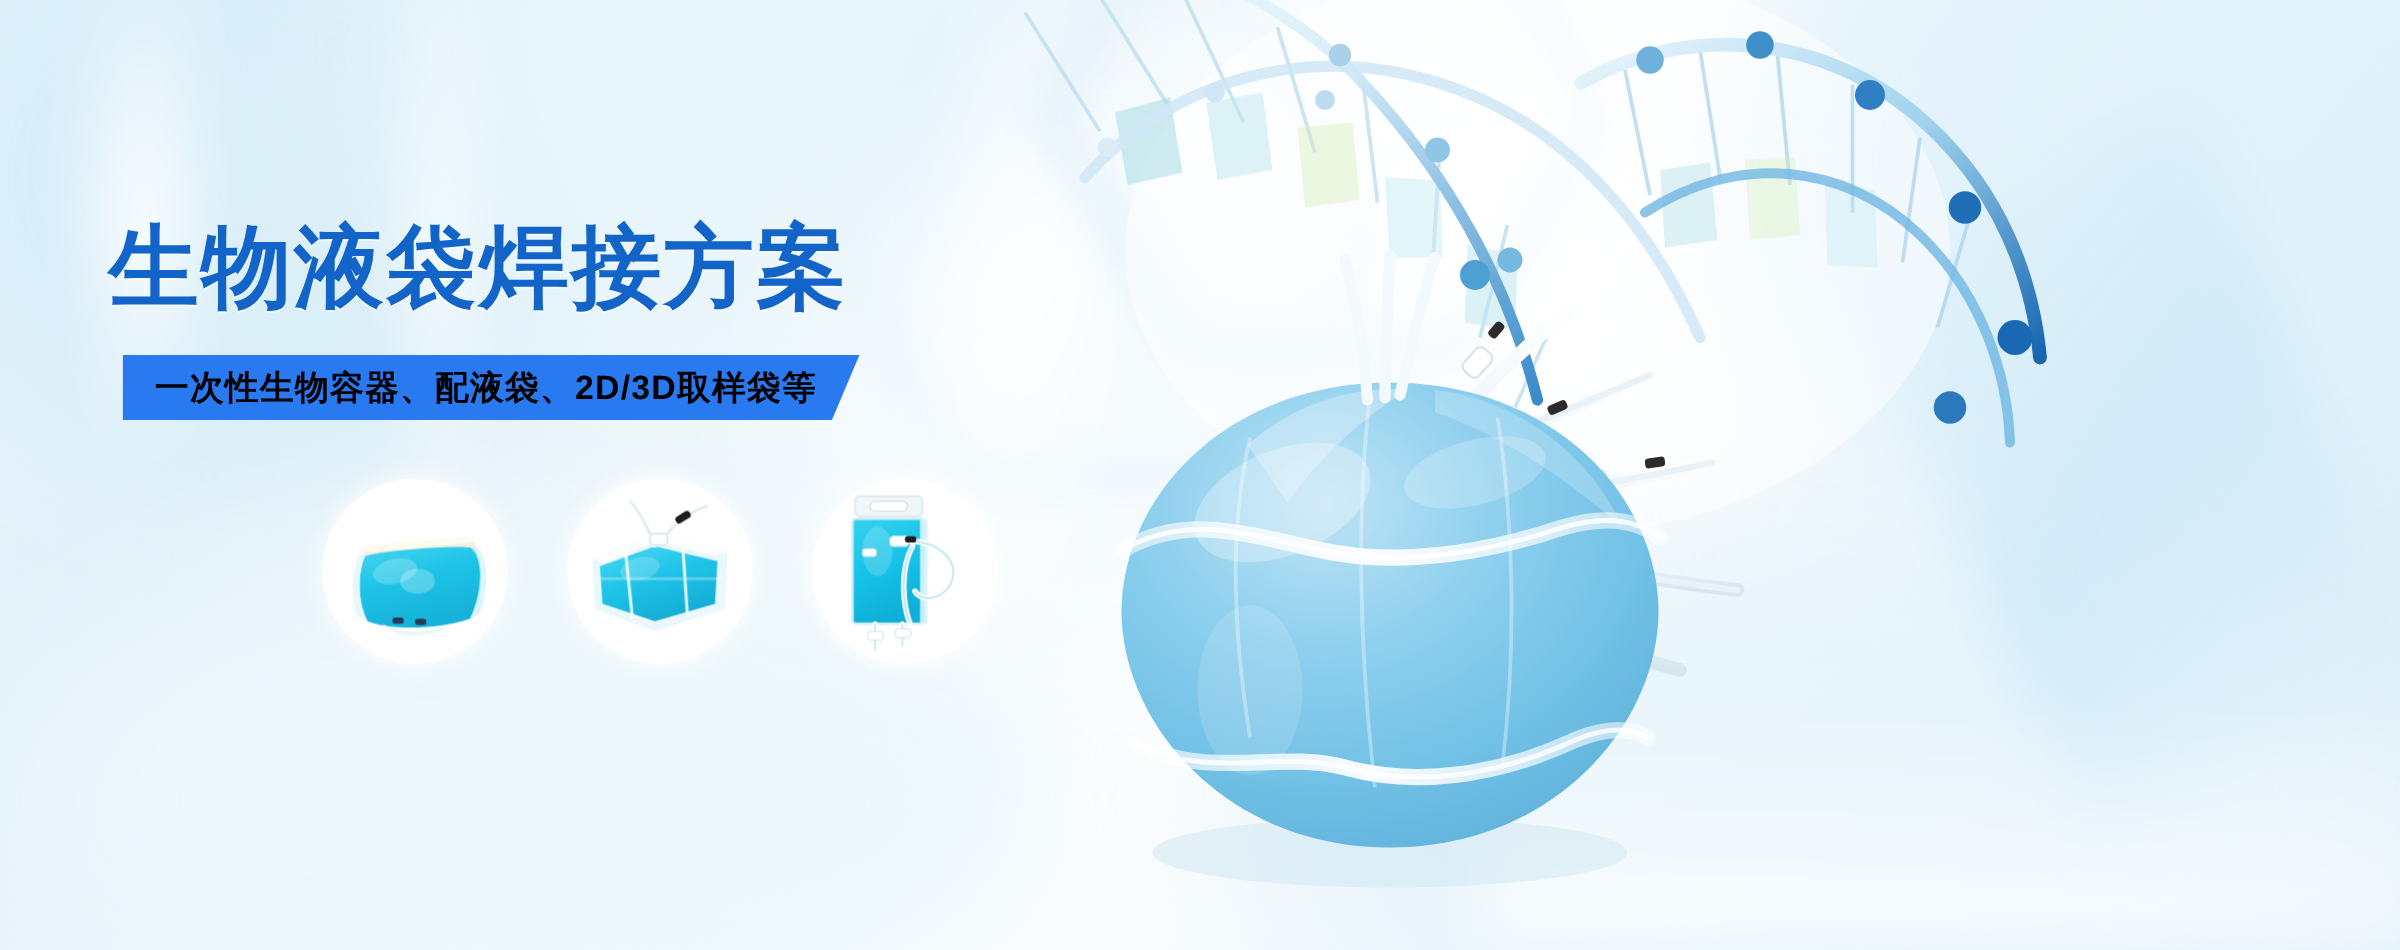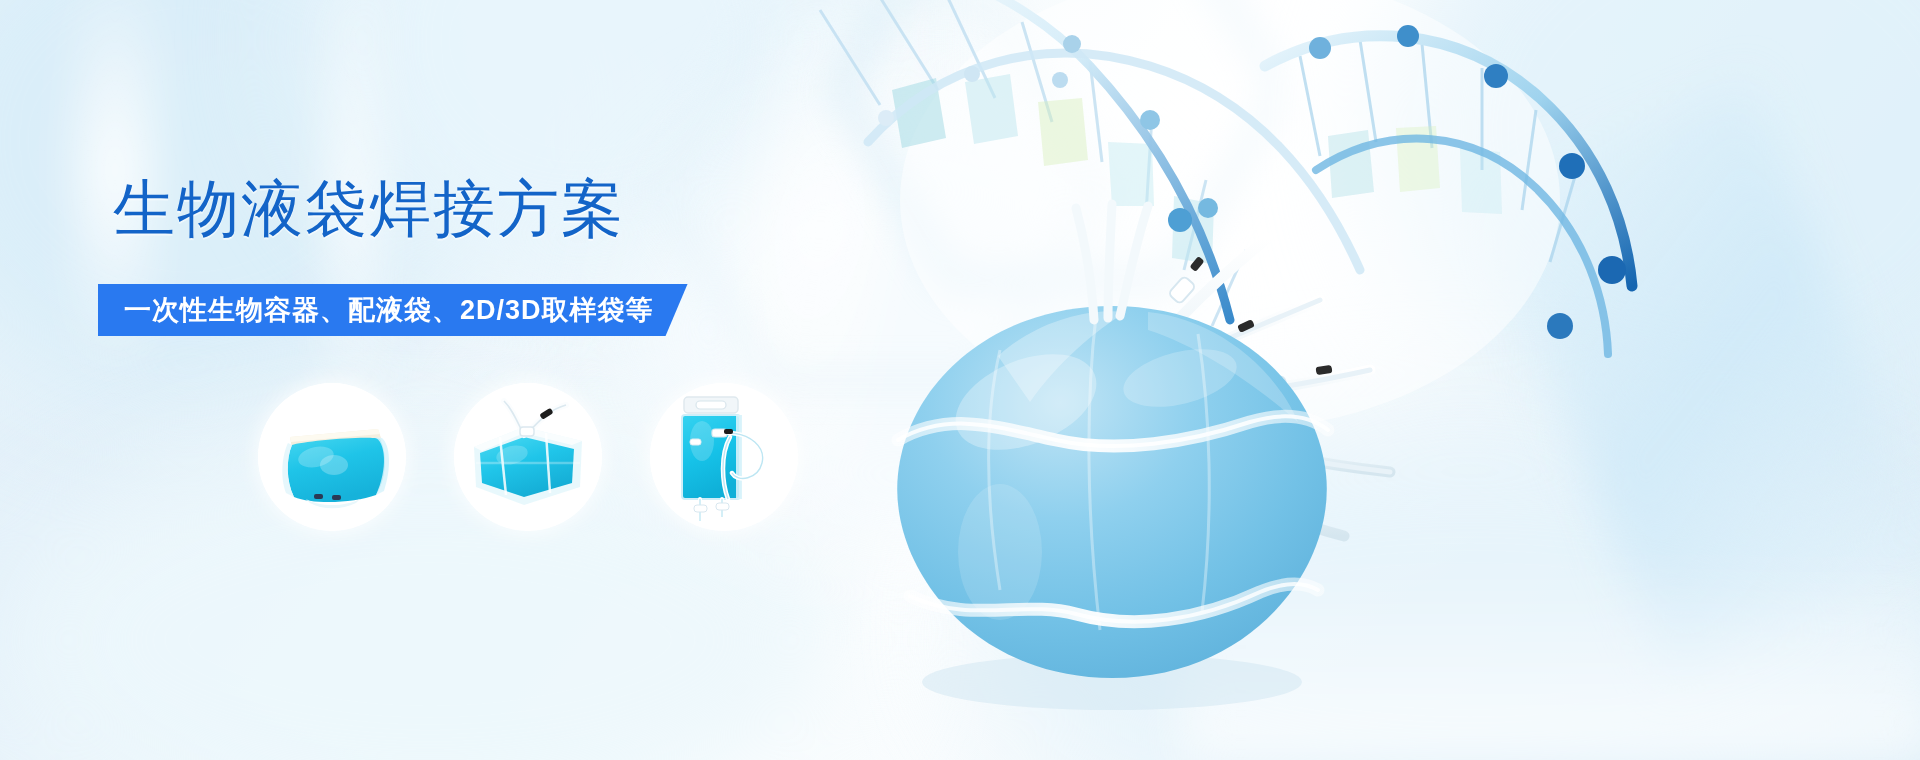--- a/index.html
+++ b/index.html
@@ -44,40 +44,40 @@
   
   .dna{position:absolute;left:760px;top:-30px;width:900px;height:560px;}
   .dna svg{width:100%;height:100%;overflow:visible;}
 
   
   .bag3d{position:absolute;left:880px;top:290px;width:460px;height:420px;}
   .bag3d svg{width:100%;height:100%;overflow:visible;}
 
   
   .headline{
-    position:absolute;left:113px;top:178px;
-    font-size:62px;line-height:1;
-    font-weight:normal;
+    position:absolute;left:87px;top:178px;
+    font-size:72px;line-height:1;
+    font-weight:bold;
     letter-spacing:2px;
     color:#1364c8;
     text-shadow:0 2px 0 rgba(255,255,255,.55);
     white-space:nowrap;
   }
 
   
   .subbar{
     position:absolute;left:98px;top:284px;
     height:52px;
     background:#2979f0;
     display:flex;align-items:center;
     padding:0 34px 0 26px;
     clip-path:polygon(0 0, 100% 0, calc(100% - 22px) 100%, 0 100%);
   }
   .subbar-text{
-    color:#ffffff;
+    color:#000000;
     font-size:27px;
     font-weight:bold;
     letter-spacing:1px;
     white-space:nowrap;
   }
 
   
   .thumbs{position:absolute;left:258px;top:383px;width:600px;height:170px;}
   .thumb{
     position:absolute;top:0;

